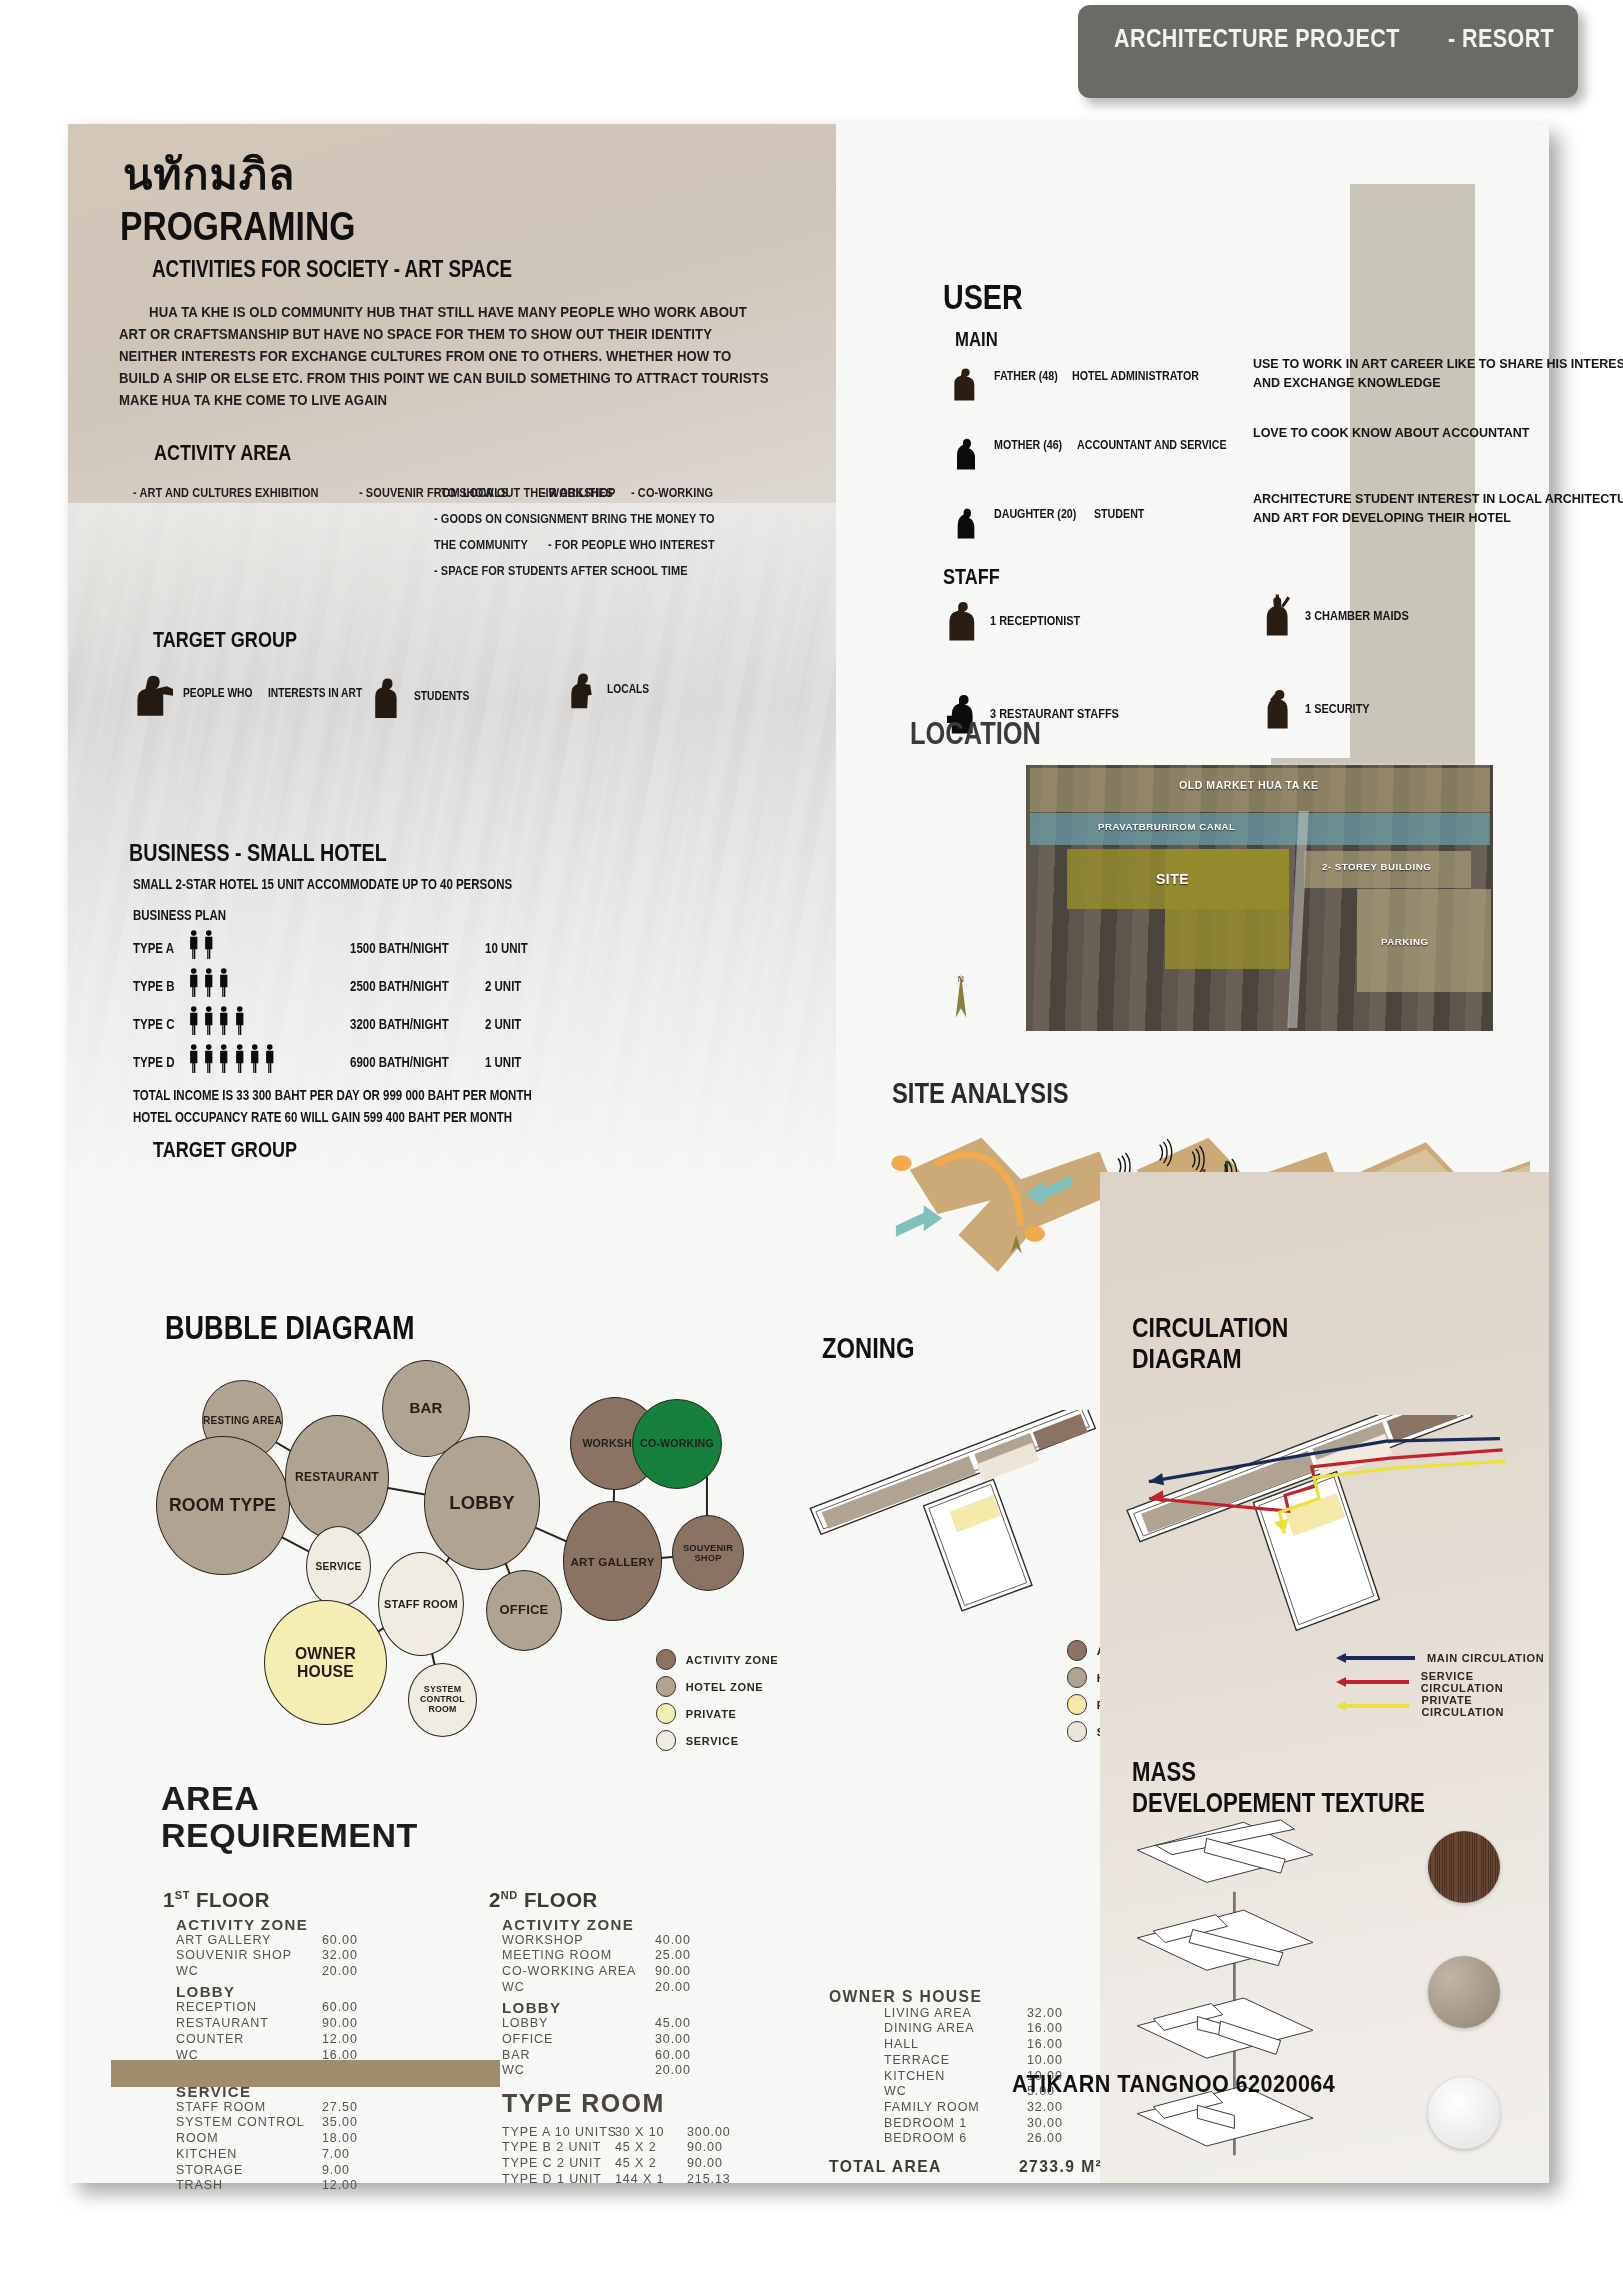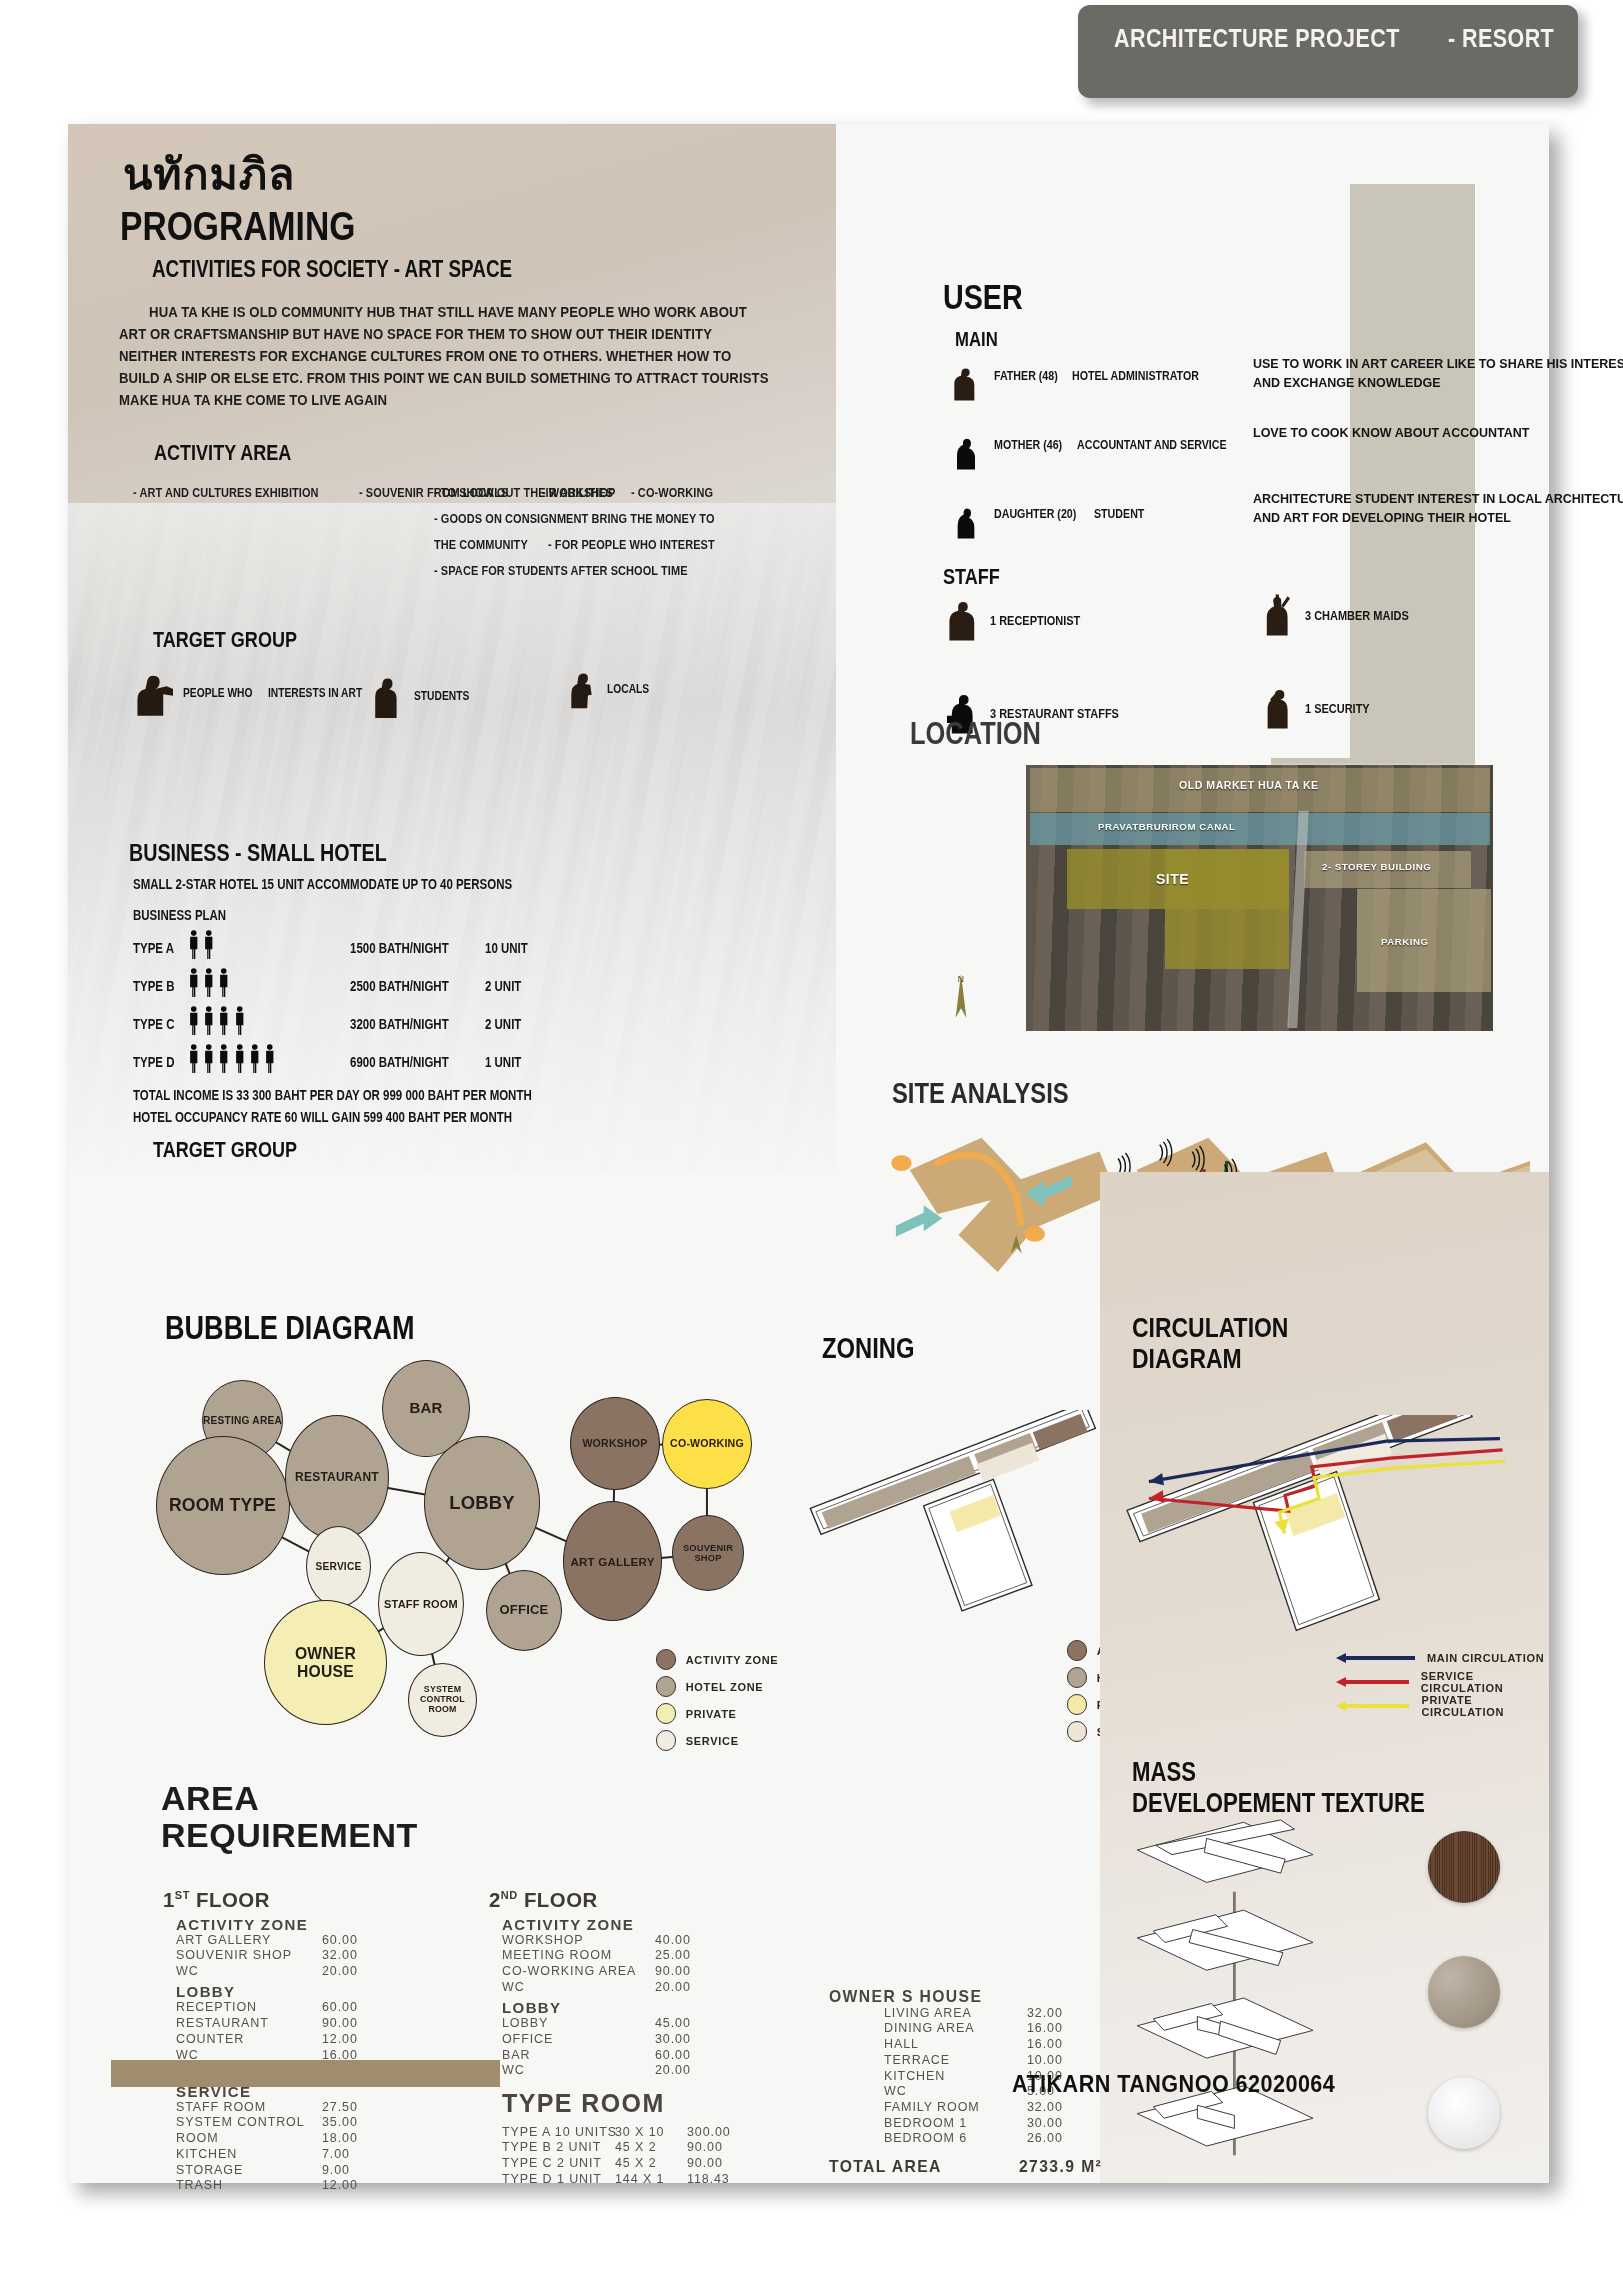--- a/index.html
+++ b/index.html
@@ -530,21 +530,21 @@
         <div class="bub-line" style="left: 462px; top: 206px; width: 95px; transform: rotate(-4.87927deg);"></div>
         <div class="bub-line" style="left: 187px; top: 212px; width: 97px; transform: rotate(97.5494deg);"></div>
         <div class="bub-line" style="left: 270px; top: 249px; width: 112px; transform: rotate(148.12deg);"></div>
         <div class="bub-line" style="left: 270px; top: 249px; width: 98px; transform: rotate(77.1063deg);"></div>
         <div class="bub" style="left: 51px; top: 25.4px; width: 81px; height: 81px; background: rgb(176, 163, 145); font-size: 10.2px;">RESTING AREA</div>
         <div class="bub" style="left: 231px; top: 4.6px; width: 88px; height: 97px; background: rgb(176, 163, 145); font-size: 15px;">BAR</div>
         <div class="bub" style="left: 4.6px; top: 81px; width: 134px; height: 139px; background: rgb(176, 163, 145); font-size: 17.6px;">ROOM TYPE</div>
         <div class="bub" style="left: 134px; top: 60px; width: 104px; height: 125px; background: rgb(176, 163, 145); font-size: 12px;">RESTAURANT</div>
         <div class="bub" style="left: 273px; top: 81px; width: 116px; height: 134px; background: rgb(176, 163, 145); font-size: 18.5px;">LOBBY</div>
         <div class="bub" style="left: 419px; top: 42px; width: 90px; height: 93px; background: rgb(139, 115, 100); font-size: 10.6px;">WORKSHOP</div>
-        <div class="bub" style="left: 511px; top: 44px; width: 90px; height: 90px; background: #fde047; font-size: 10.6px;">CO-WORKING</div>
+        <div class="bub" style="left: 481px; top: 44px; width: 90px; height: 90px; background: #15803d; font-size: 10.6px;">CO-WORKING</div>
         <div class="bub" style="left: 412px; top: 146px; width: 99px; height: 120px; background: rgb(139, 115, 100); font-size: 11.6px;">ART GALLERY</div>
         <div class="bub" style="left: 521px; top: 160px; width: 72px; height: 76px; background: rgb(139, 115, 100); font-size: 9.3px;">SOUVENIR SHOP</div>
         <div class="bub" style="left: 155px; top: 171px; width: 65px; height: 81px; background: rgb(240, 236, 225); font-size: 10.2px;">SERVICE</div>
         <div class="bub" style="left: 227px; top: 197px; width: 86px; height: 104px; background: rgb(240, 236, 225); font-size: 11px;">STAFF ROOM</div>
         <div class="bub" style="left: 335px; top: 215px; width: 76px; height: 81px; background: rgb(176, 163, 145); font-size: 13px;">OFFICE</div>
         <div class="bub" style="left: 113px; top: 245px; width: 123px; height: 125px; background: rgb(244, 238, 180); font-size: 15.7px;">OWNER HOUSE</div>
         <div class="bub" style="left: 257px; top: 308px; width: 69px; height: 74px; background: rgb(240, 236, 225); font-size: 8.8px;">SYSTEM CONTROL ROOM</div>
       </div>
     <div class="legend" style="left:588px;top:1522px;" id="bub-legend">
         <div class="leg-row">
@@ -807,21 +807,21 @@
             <span class="ar-val" style="left:185px">90.00</span>
           </div>
           <div class="ar-line" style="position: relative;">
             <span class="ar-name">TYPE C 2 UNIT</span>
             <span class="ar-val" style="left:113px">45 X 2</span>
             <span class="ar-val" style="left:185px">90.00</span>
           </div>
           <div class="ar-line" style="position: relative;">
             <span class="ar-name">TYPE D 1 UNIT</span>
             <span class="ar-val" style="left:113px">144 X 1</span>
-            <span class="ar-val" style="left:185px">118.43</span>
+            <span class="ar-val" style="left:185px">215.13</span>
           </div>
         </div>
       </div>
     <div class="ar-col" style="left:761px;top:1860px;width:287px;" id="ar-oh">
         <div class="ar-grp" style="font-size: 15.7px;">OWNER  S HOUSE</div>
         <div style="padding-left: 55px;">
           <div class="ar-line" style="position: relative;">
             <span class="ar-name">LIVING AREA</span>
             <span class="ar-val" style="left:143px">32.00</span>
           </div>

